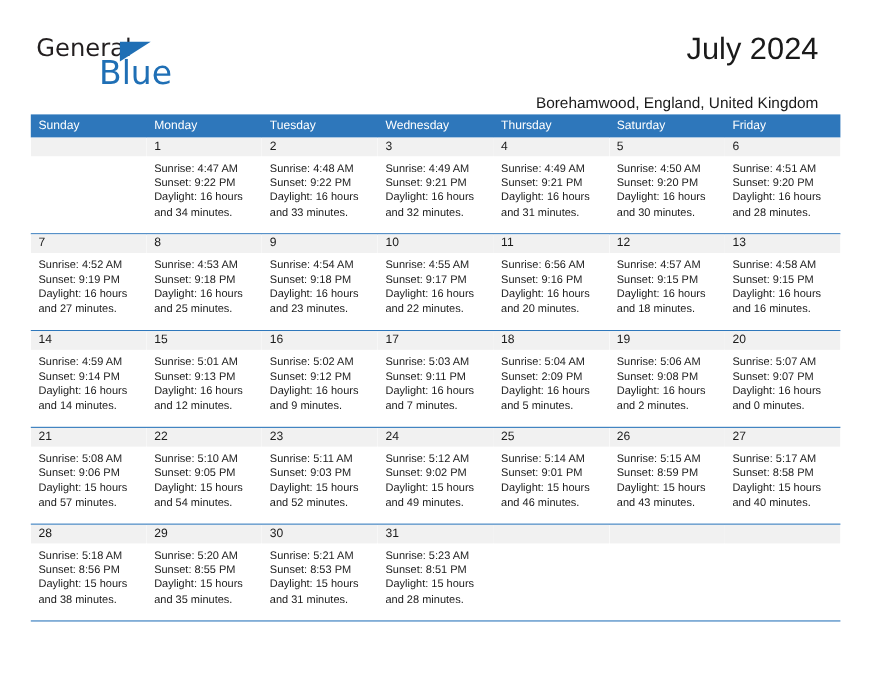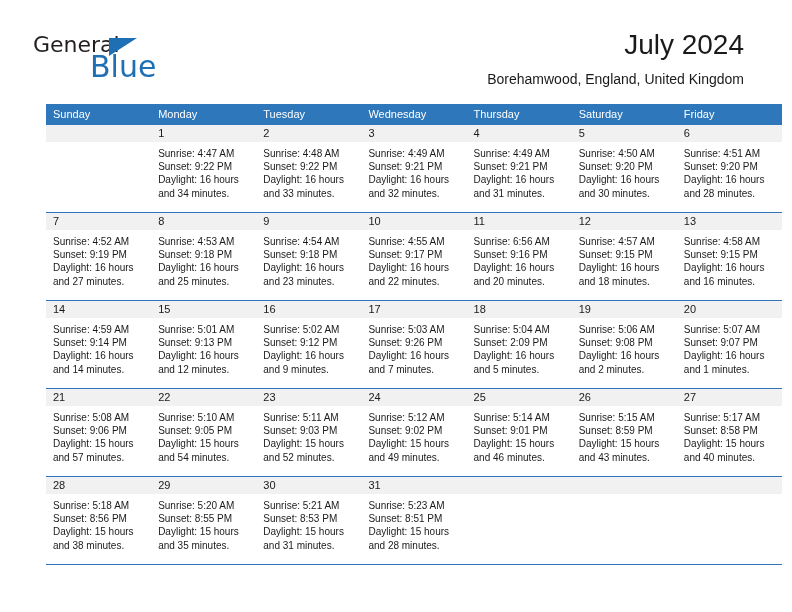--- a/index.html
+++ b/index.html
@@ -75,32 +75,32 @@
     text-align: right;
   }
   .month-title {
     font-size: 28px;
     font-weight: 400;
     color: #1a1a1a;
     line-height: 34px;
     white-space: nowrap;
   }
   .location {
-    margin-top: 8px;
+    margin-top: 22px;
     font-size: 14px;
     font-weight: 400;
     color: #1a1a1a;
     line-height: 18px;
     white-space: nowrap;
   }
 
   
   .calendar {
     position: absolute;
-    left: 46px;
+    left: 28px;
     top: 104px;
     width: 736px;
   }
   .weekday-row {
     display: flex;
     background: #2e77bb;
     height: 21px;
   }
   .weekday-cell {
     flex: 1 1 0;
@@ -329,21 +329,21 @@
               <div>Sunrise: 5:02 AM</div>
               <div>Sunset: 9:12 PM</div>
               <div>Daylight: 16 hours</div>
               <div>and 9 minutes.</div>
             </div>
           </div>
           <div class="day-cell">
             <div class="day-number-band">17</div>
             <div class="day-info">
               <div>Sunrise: 5:03 AM</div>
-              <div>Sunset: 9:26 PM</div>
+              <div>Sunset: 9:11 PM</div>
               <div>Daylight: 16 hours</div>
               <div>and 7 minutes.</div>
             </div>
           </div>
           <div class="day-cell">
             <div class="day-number-band">18</div>
             <div class="day-info">
               <div>Sunrise: 5:04 AM</div>
               <div>Sunset: 2:09 PM</div>
               <div>Daylight: 16 hours</div>
@@ -358,21 +358,21 @@
               <div>Daylight: 16 hours</div>
               <div>and 2 minutes.</div>
             </div>
           </div>
           <div class="day-cell">
             <div class="day-number-band">20</div>
             <div class="day-info">
               <div>Sunrise: 5:07 AM</div>
               <div>Sunset: 9:07 PM</div>
               <div>Daylight: 16 hours</div>
-              <div>and 1 minutes.</div>
+              <div>and 0 minutes.</div>
             </div>
           </div>
         </div>
         <div class="week-row">
           <div class="day-cell">
             <div class="day-number-band">21</div>
             <div class="day-info">
               <div>Sunrise: 5:08 AM</div>
               <div>Sunset: 9:06 PM</div>
               <div>Daylight: 15 hours</div>

